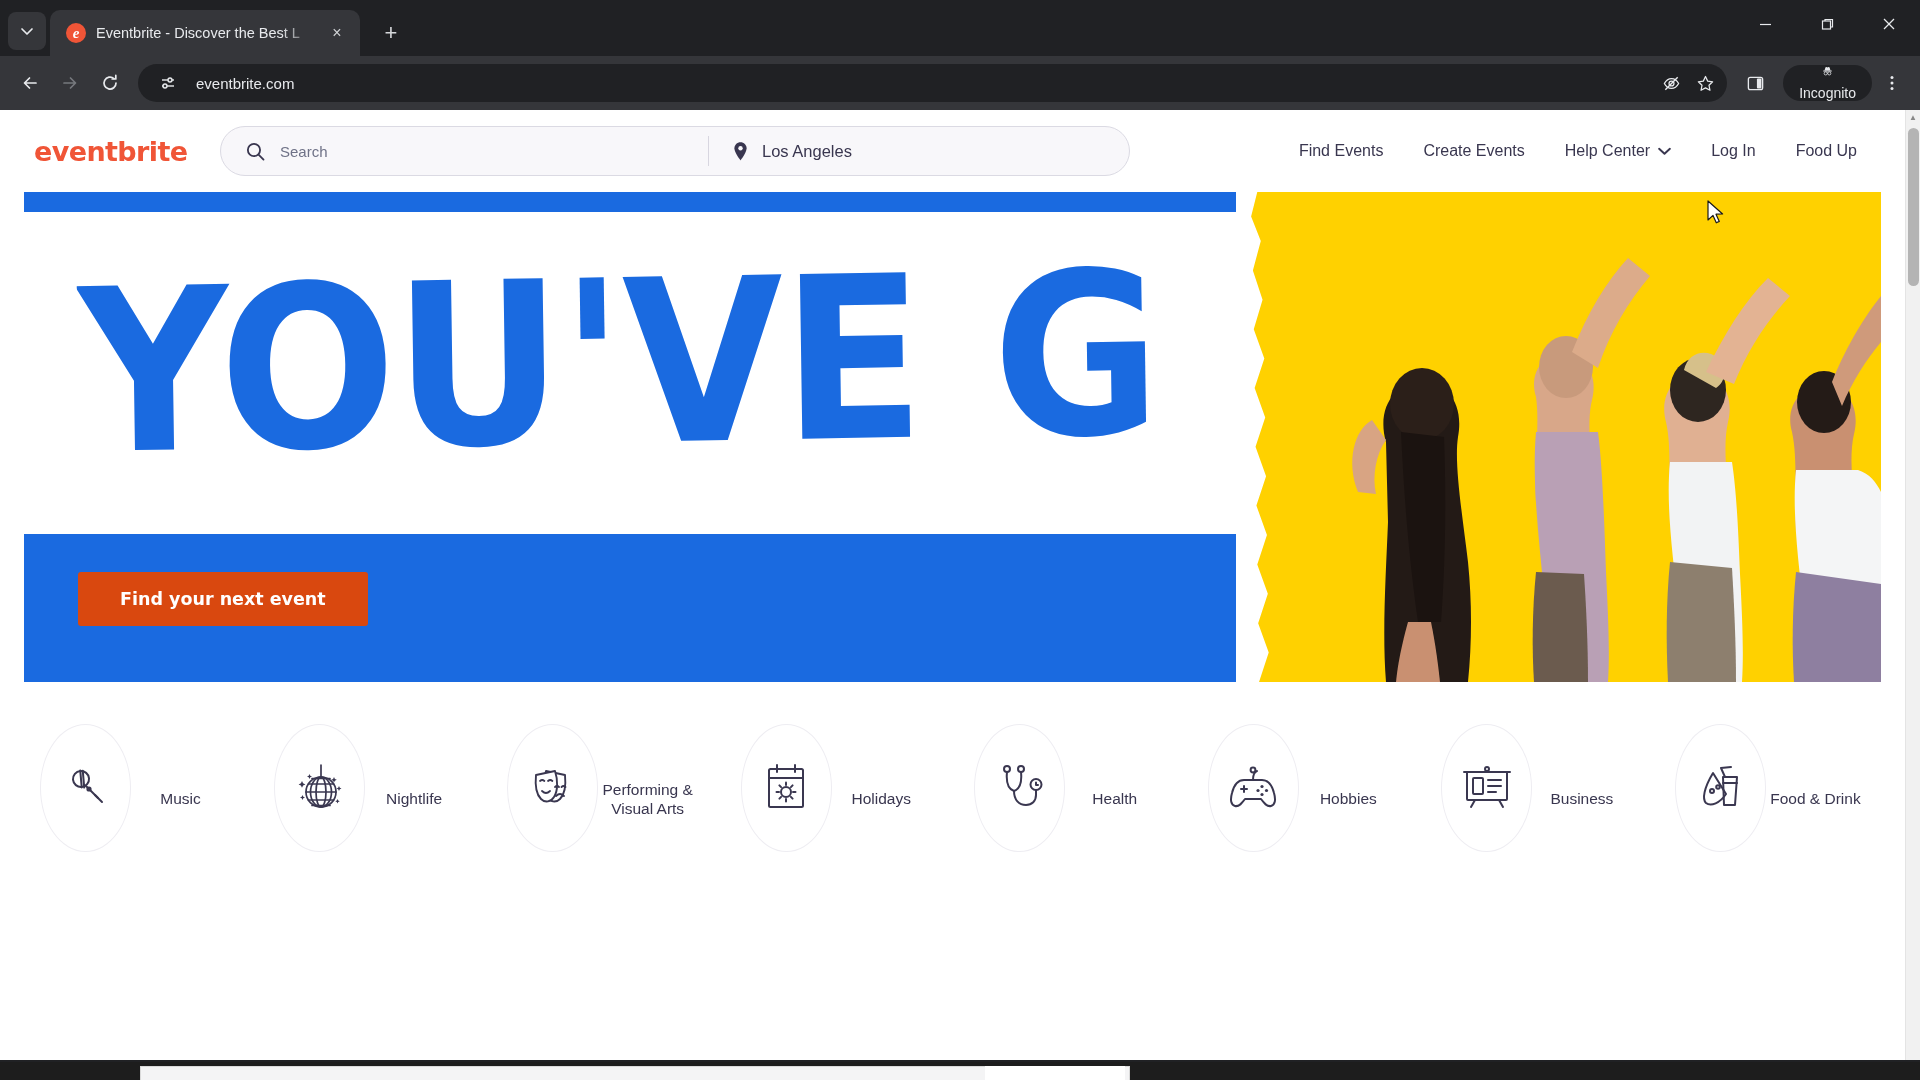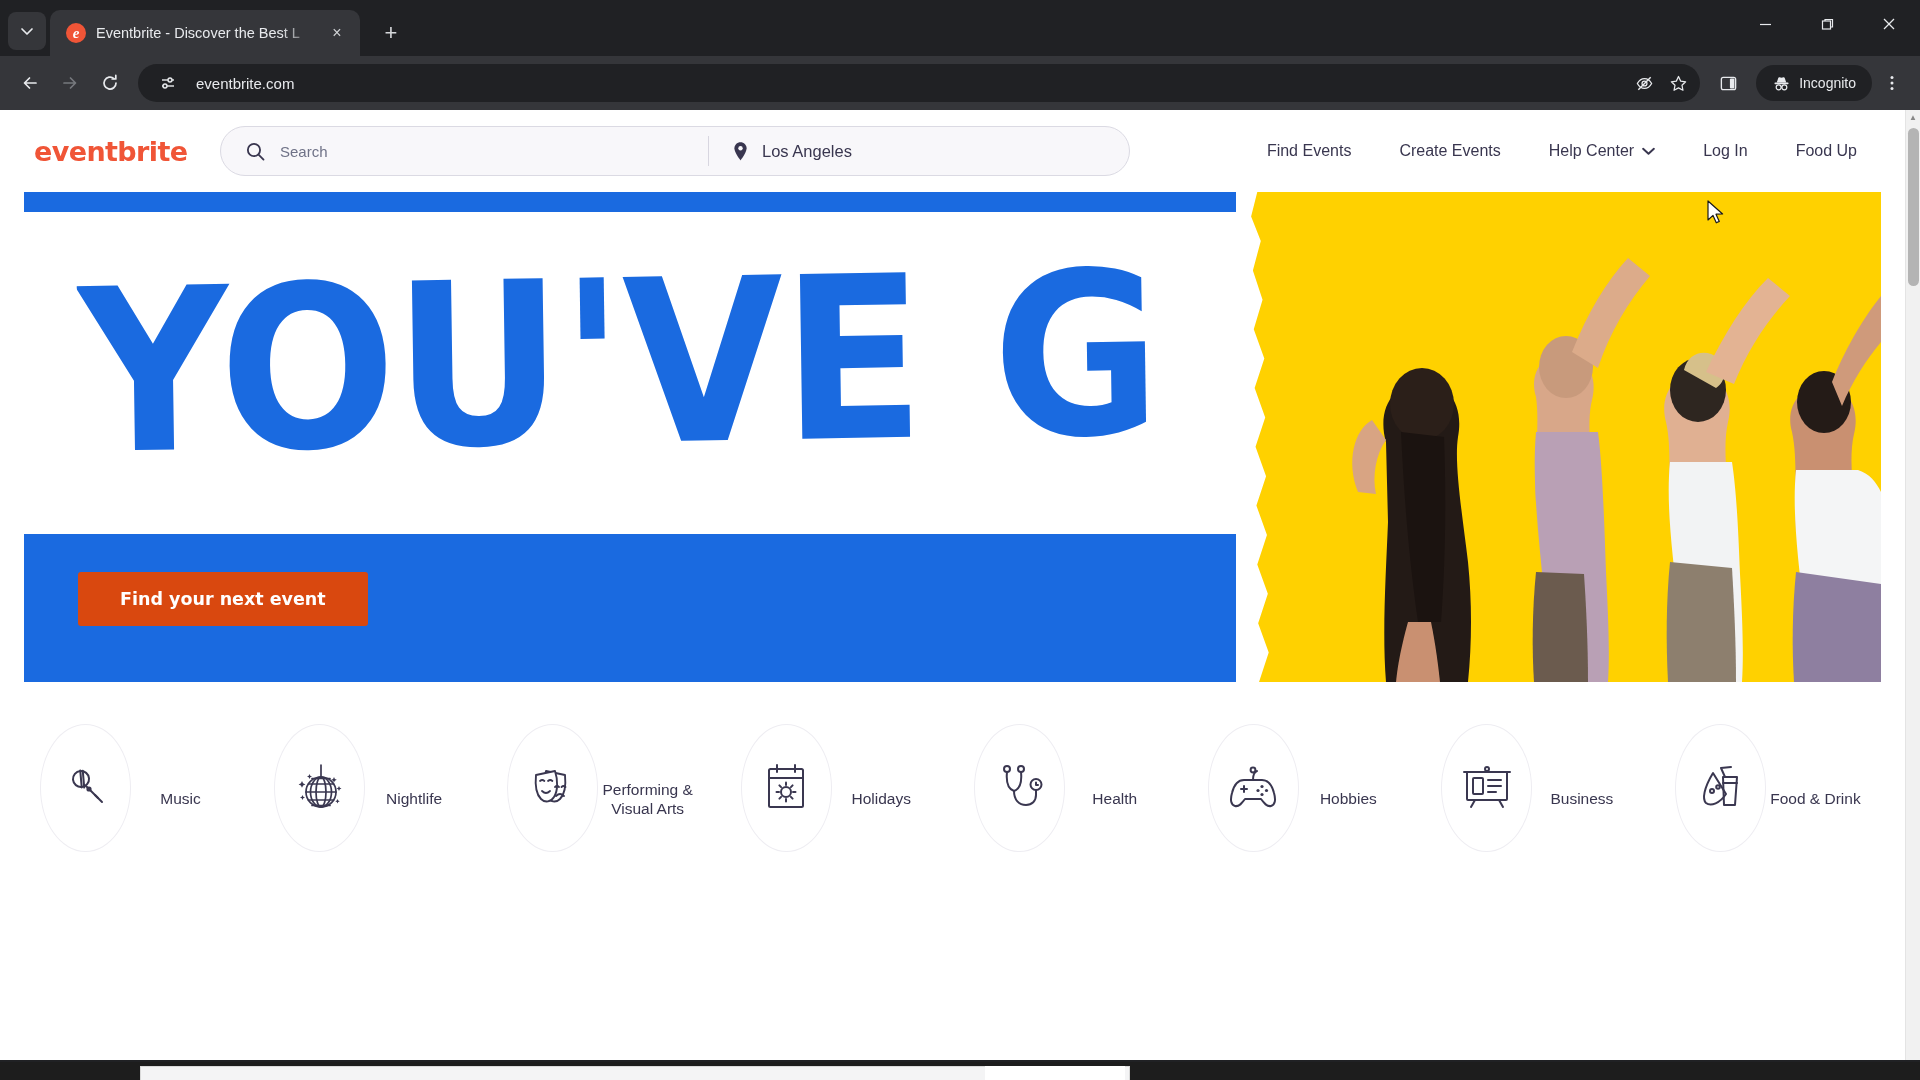--- a/index.html
+++ b/index.html
@@ -88,21 +88,21 @@
   }
   .tb-right { display: flex; align-items: center; gap: 2px; }
   .side-panel-btn {
     width: 40px; height: 40px; border-radius: 50%;
     display: flex; align-items: center; justify-content: center;
     color: #e8eaed; cursor: pointer;
   }
   .incognito-pill {
     height: 36px; border-radius: 18px; background: #202124;
     display: flex; align-items: center; gap: 8px; padding: 0 16px;
-    color: #e8eaed; font-size: 14px; cursor: pointer; margin-left: 6px;
+    color: #e8eaed; font-size: 14px; cursor: pointer; margin-left: 6px; flex-direction: column;
   }
   .menu-btn {
     width: 36px; height: 40px; display: flex; align-items: center;
     justify-content: center; color: #e8eaed; cursor: pointer;
   }
 
   
   .viewport {
     position: absolute; left: 0; top: 110px;
     width: 1920px; height: 950px; background: #ffffff; overflow: hidden;
@@ -130,21 +130,21 @@
   }
   .eb-divider { width: 1px; height: 30px; background: #d8d6e0; flex: 0 0 auto; }
   .eb-loc-field {
     width: 420px; display: flex; align-items: center; gap: 12px;
     padding-left: 22px; height: 100%; cursor: text; flex: 0 0 auto;
   }
   .eb-ph { color: #6f7287; font-size: 15px; }
   .eb-loc-val { color: #39364f; font-size: 16.5px; }
   .eb-nav {
     flex: 1 1 auto; display: flex; align-items: flex-end;
-    justify-content: flex-end; gap: 8px;
+    justify-content: flex-end; gap: 0;
   }
   .eb-nav a {
     color: #39364f; font-size: 16px; text-decoration: none;
     padding: 10px 20px; white-space: nowrap; cursor: pointer;
     display: flex; align-items: center; gap: 8px;
   }
 
   
   .hero {
     margin: 0 24px; height: 490px; position: relative; overflow: hidden;

